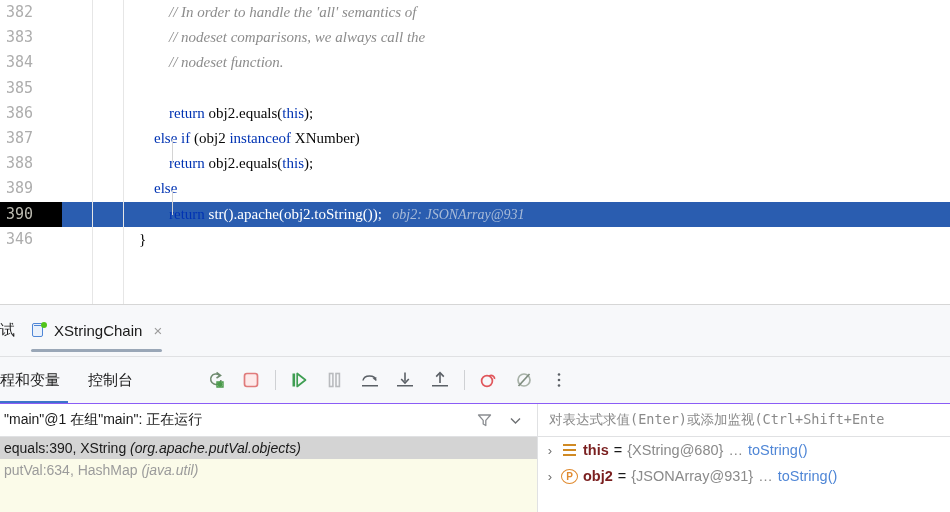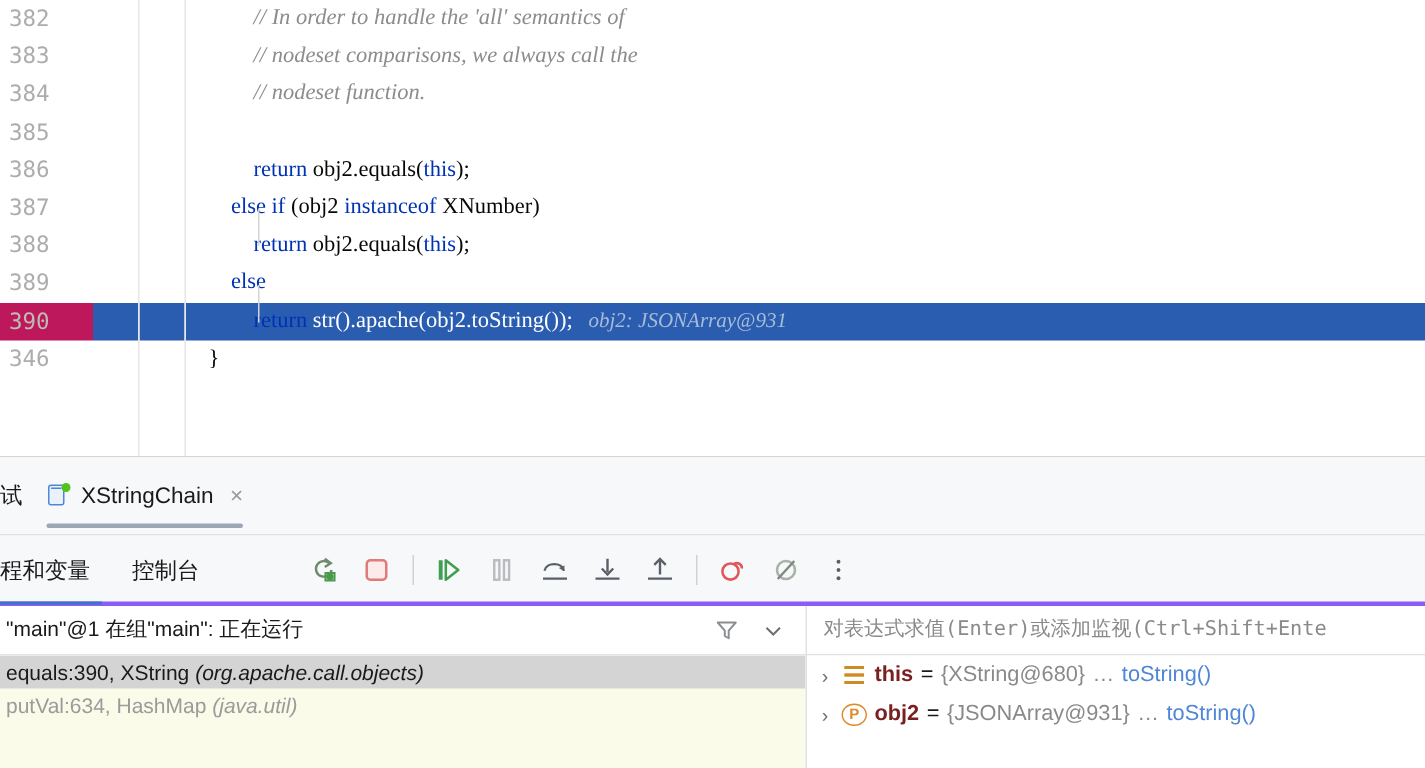--- a/index.html
+++ b/index.html
@@ -60,21 +60,21 @@
     height: 100%;
     font-family: Liberation Serif, serif;
     font-size: 15px;
     color: #080808;
     padding-left: 0px;
   }
   .code-inner { padding-left: 0; }
   .kw  { color: #0033b3; }
   .cmt { color: #8c8c8c; font-style: italic; }
   .hint { color: #9a9a9a; font-style: italic; font-size: 14px; }
-  .row-current .gutter-num { background: #be185d; color: #bdbcb2; }
+  .row-current .gutter-num { background: #000000; color: #bdbcb2; }
   .row-current .gutter-zone-a { background: #fcfaef; }
   .row-selected .gutter-zone-a,
   .row-selected .gutter-zone-b { background: #2a5db0; }
   .row-selected .code-text { background: #2a5db0; color: #ffffff; }
   .row-selected .hint { color: #a8bbd8; }
   
   #gutter-sep-1 {
     position: absolute; left: 92px; top: 0; width: 1px; height: 305px;
     background: #e6e6e6;
   }
@@ -150,21 +150,21 @@
     color: #9b9b9b; font-size: 15px;
     margin-left: 4px;
   }
 
   
   #debugbar {
     position: absolute;
     left: 0; top: 357px;
     width: 950px; height: 47px;
     background: #f7f8fa;
-    border-bottom: 3px solid #8b5cf6;
+    border-bottom: 1px solid #8b5cf6;
     box-sizing: border-box;
     padding-left: 48px;
   }
   #debug-tabs {
     position: absolute; left: 0; top: 0; height: 46px;
     display: flex; align-items: center;
   }
   .dtab {
     height: 46px;
     display: flex; align-items: center;
@@ -448,21 +448,21 @@
     </svg>
   </span>
   <span id="thread-chevron">
     <svg width="15" height="15" viewBox="0 0 15 15">
       <path d="M3 5.5 L7.5 10 L12 5.5" fill="none" stroke="#6e7174" stroke-width="1.4"></path>
     </svg>
   </span>
 </div>
 
 <div id="frames">
-    <div class="frame-row sel"><span>equals:390, XString </span><span class="frame-pkg">(org.apache.call.objects)</span></div>
+    <div class="frame-row sel"><span>equals:390, XString </span><span class="frame-pkg">(org.apache.putVal.objects)</span></div>
     <div class="frame-row"><span>putVal:634, HashMap </span><span class="frame-pkg">(java.util)</span></div>
   </div>
 <div id="frames-scrollbar">
   <span class="thumb"></span>
 </div>
 <div id="panel-divider"></div>
 
 <div id="watchbar">
   <input id="watch-input" type="text" placeholder="对表达式求值(Enter)或添加监视(Ctrl+Shift+Ente" style="">
 </div>

